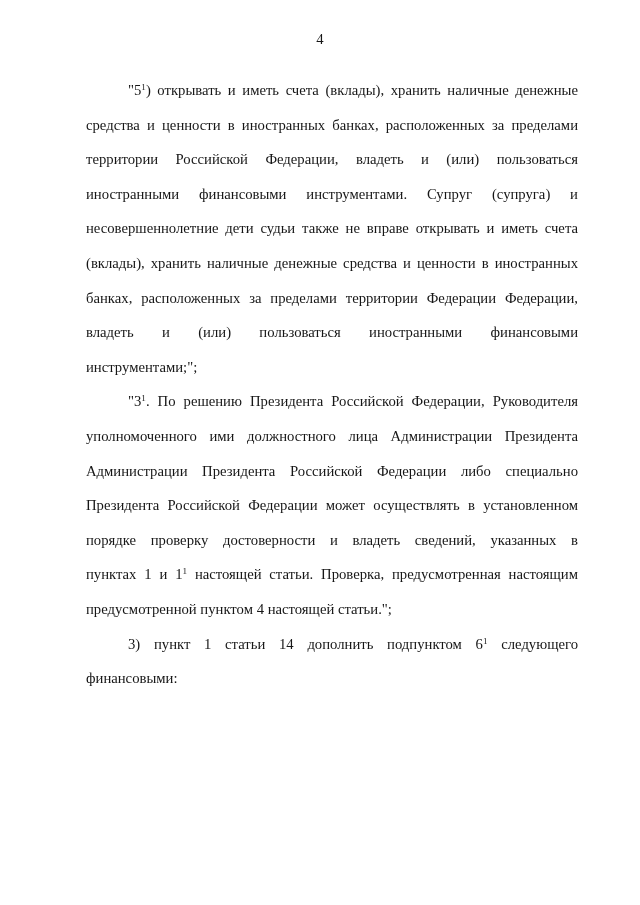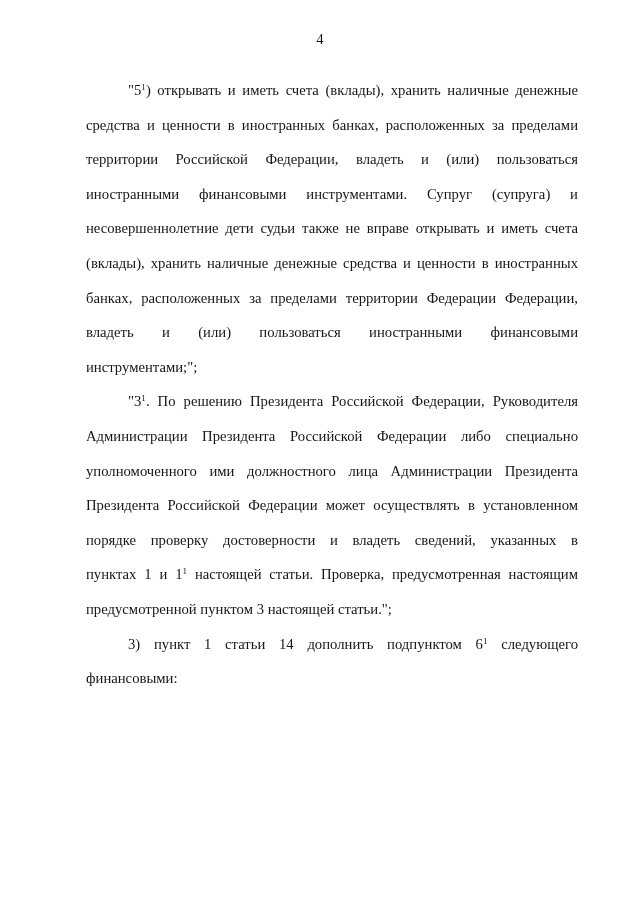--- a/index.html
+++ b/index.html
@@ -65,25 +65,25 @@
         <div class="line">территории Российской Федерации, владеть и (или) пользоваться</div>
         <div class="line">иностранными финансовыми инструментами. Супруг (супруга) и</div>
         <div class="line">несовершеннолетние дети судьи также не вправе открывать и иметь счета</div>
         <div class="line">(вклады), хранить наличные денежные средства и ценности в иностранных</div>
         <div class="line">банках, расположенных за пределами территории Федерации Федерации,</div>
         <div class="line">владеть и (или) пользоваться иностранными финансовыми</div>
         <div class="line last">инструментами;";</div>
       </div>
       <div>
         <div class="line indent">"3<sup>1</sup>. По решению Президента Российской Федерации, Руководителя</div>
+        <div class="line">уполномоченного ими должностного лица Администрации Президента</div>
         <div class="line">Администрации Президента Российской Федерации либо специально</div>
-        <div class="line">уполномоченного ими должностного лица Администрации Президента</div>
         <div class="line">Президента Российской Федерации может осуществлять в установленном</div>
         <div class="line">порядке проверку достоверности и владеть сведений, указанных в</div>
         <div class="line">пунктах 1 и 1<sup>1</sup> настоящей статьи. Проверка, предусмотренная настоящим</div>
-        <div class="line last">предусмотренной пунктом 3 настоящей статьи.";</div>
+        <div class="line last">предусмотренной пунктом 4 настоящей статьи.";</div>
       </div>
       <div>
         <div class="line indent">3) пункт 1 статьи 14 дополнить подпунктом 6<sup>1</sup> следующего</div>
         <div class="line last">финансовыми:</div>
       </div>
     </div>
 </div>
 
 </body></html>

